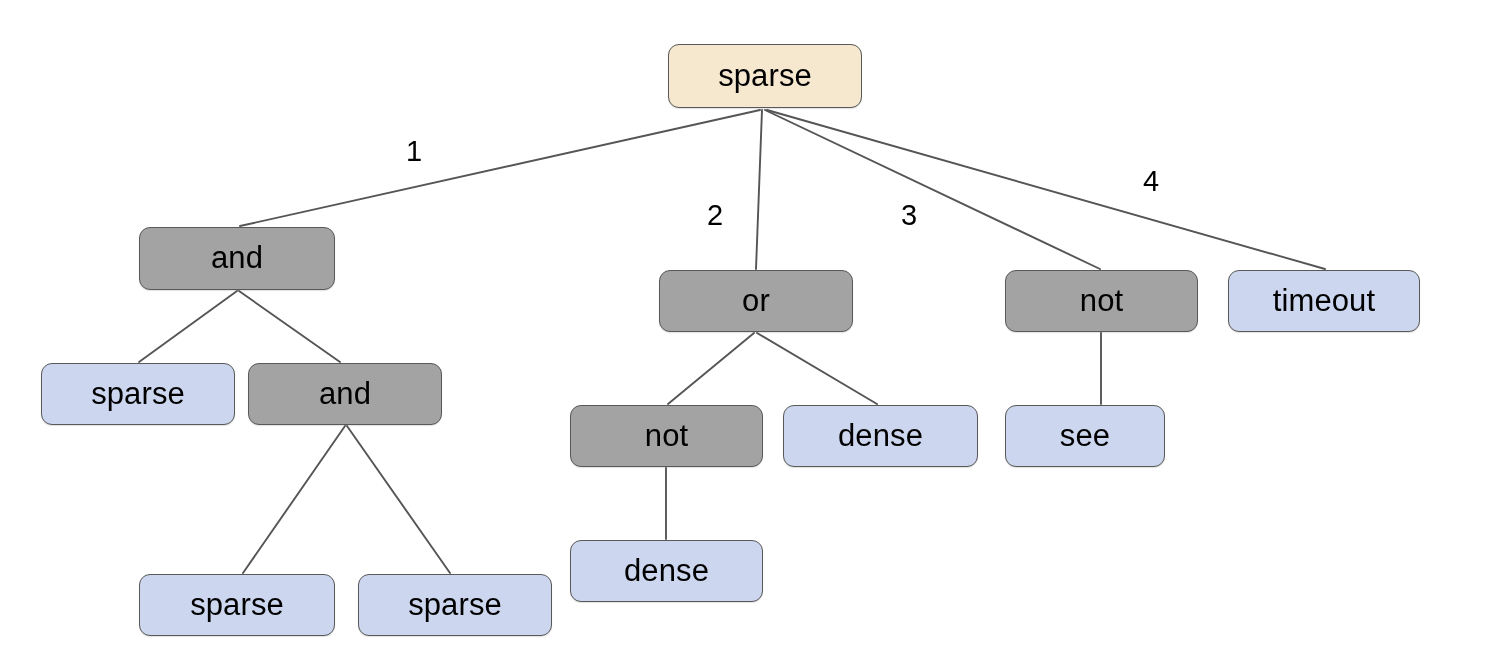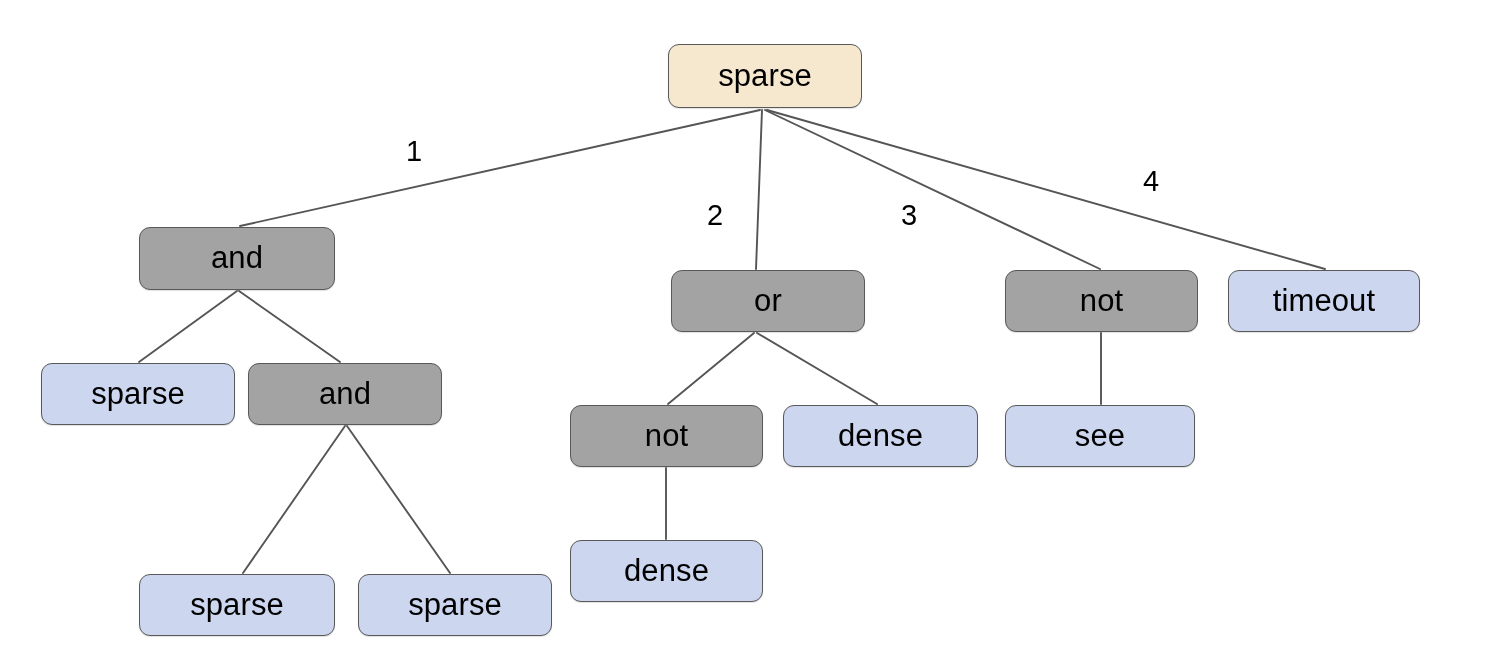--- a/index.html
+++ b/index.html
@@ -77,42 +77,42 @@
       <line x1="1101" y1="333" x2="1101" y2="404" stroke="#555555" stroke-width="1.9" stroke-linecap="round"></line>
     </svg>
 
   <div id="node-layer">
       <div class="node fill-root" style="left: 668px; top: 44px; width: 194px; height: 64px;">
         <span class="node-text">sparse</span>
       </div>
       <div class="node fill-op" style="left: 139px; top: 227px; width: 196px; height: 63px;">
         <span class="node-text">and</span>
       </div>
-      <div class="node fill-op" style="left: 659px; top: 270px; width: 194px; height: 62px; margin-left: 12px;">
+      <div class="node fill-op" style="left: 659px; top: 270px; width: 194px; height: 62px;">
         <span class="node-text">or</span>
       </div>
       <div class="node fill-op" style="left: 1005px; top: 270px; width: 193px; height: 62px;">
         <span class="node-text">not</span>
       </div>
       <div class="node fill-term" style="left: 1228px; top: 270px; width: 192px; height: 62px;">
         <span class="node-text">timeout</span>
       </div>
       <div class="node fill-term" style="left: 41px; top: 363px; width: 194px; height: 62px;">
         <span class="node-text">sparse</span>
       </div>
       <div class="node fill-op" style="left: 248px; top: 363px; width: 194px; height: 62px;">
         <span class="node-text">and</span>
       </div>
       <div class="node fill-op" style="left: 570px; top: 405px; width: 193px; height: 62px;">
         <span class="node-text">not</span>
       </div>
       <div class="node fill-term" style="left: 783px; top: 405px; width: 195px; height: 62px;">
         <span class="node-text">dense</span>
       </div>
-      <div class="node fill-term" style="left: 1005px; top: 405px; width: 190px; height: 62px;">
+      <div class="node fill-term" style="left: 1005px; top: 405px; width: 160px; height: 62px;">
         <span class="node-text">see</span>
       </div>
       <div class="node fill-term" style="left: 570px; top: 540px; width: 193px; height: 62px;">
         <span class="node-text">dense</span>
       </div>
       <div class="node fill-term" style="left: 139px; top: 574px; width: 196px; height: 62px;">
         <span class="node-text">sparse</span>
       </div>
       <div class="node fill-term" style="left: 358px; top: 574px; width: 194px; height: 62px;">
         <span class="node-text">sparse</span>

